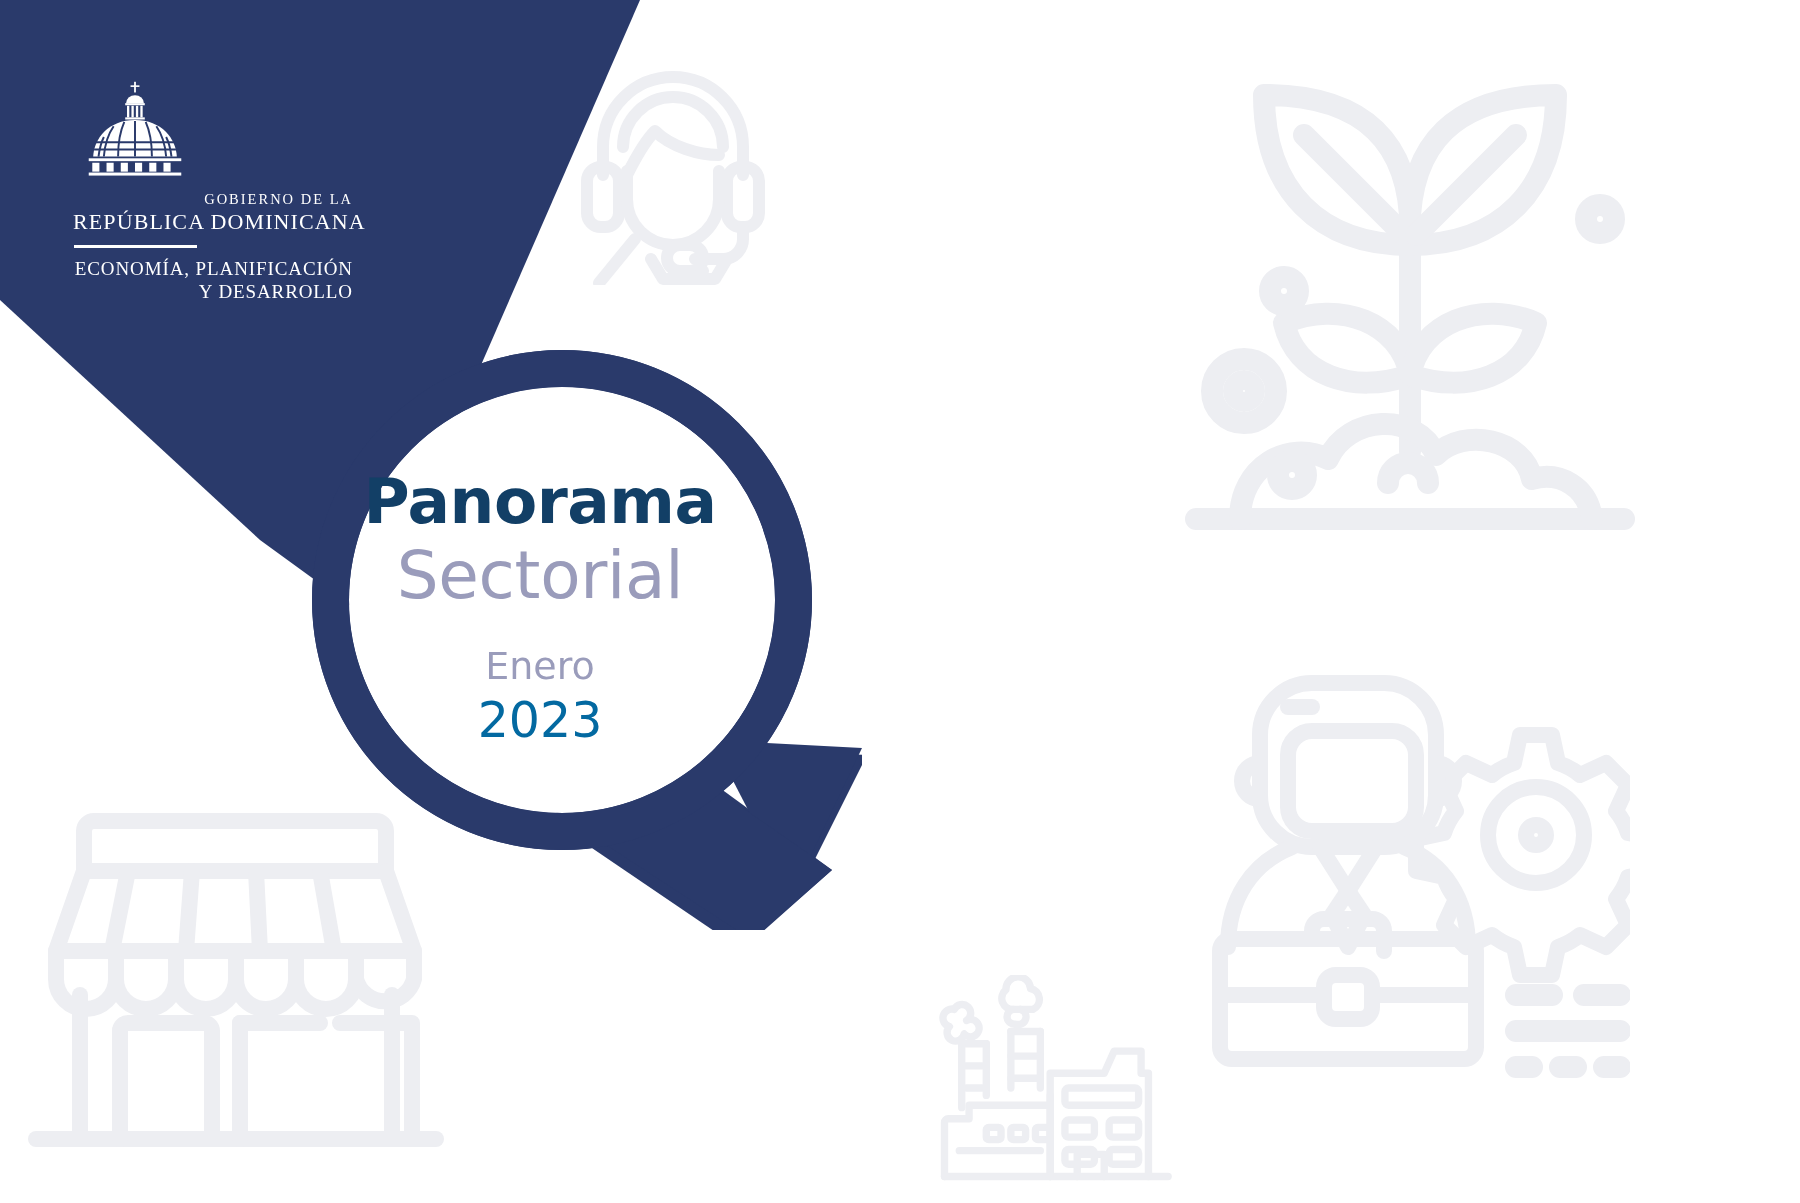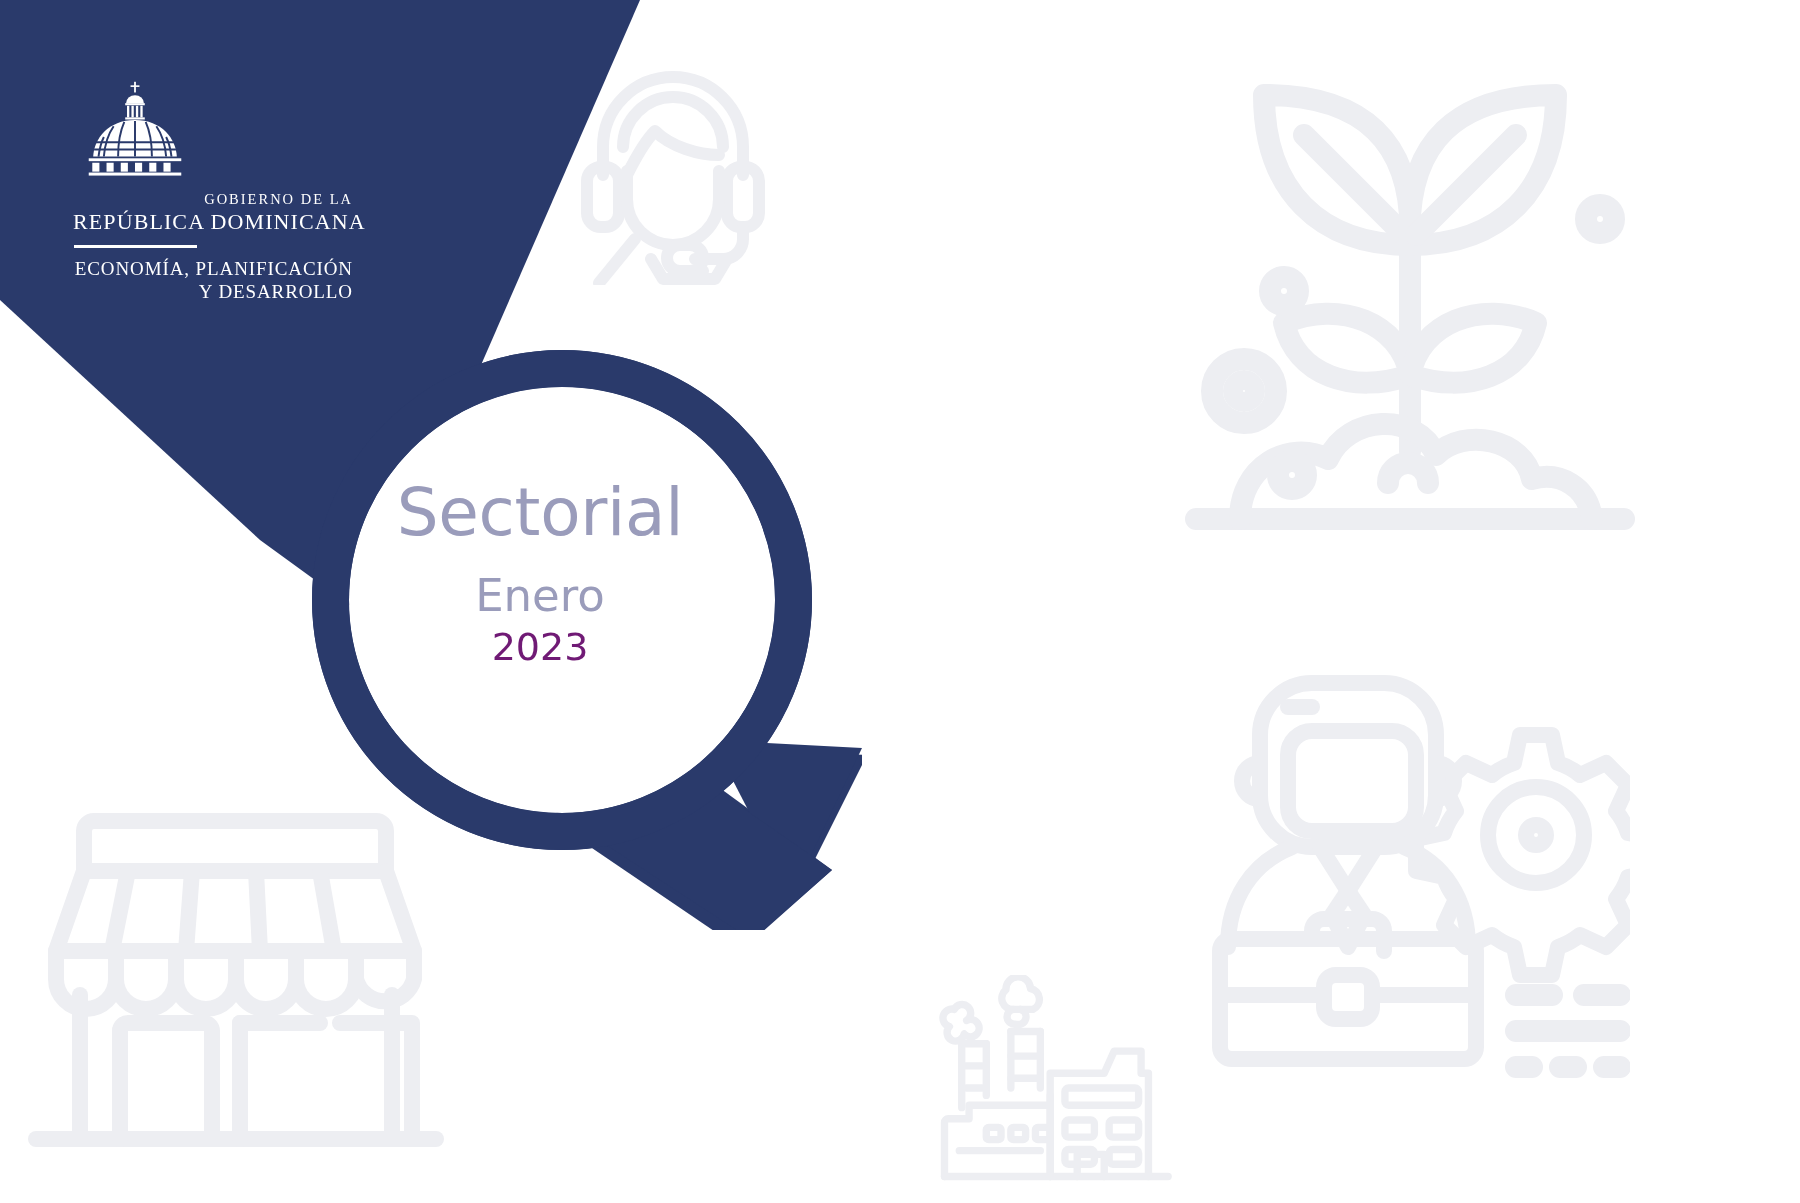--- a/index.html
+++ b/index.html
@@ -127,30 +127,30 @@
     font-family: "DejaVu Sans", sans-serif;
     font-weight: normal;
     font-size: 66px;
     line-height: 1.18;
     color: #9a9cbb;
     letter-spacing: -0.3px;
     margin-top: 4px;
   }
   #title-month {
     font-family: "DejaVu Sans", sans-serif;
-    font-size: 45px;
+    font-size: 38px;
     line-height: 1.25;
     color: #9a9cbb;
-    margin-top: 16px;
+    margin-top: 28px;
   }
   #title-year {
     font-family: "DejaVu Sans", sans-serif;
-    font-size: 38px;
+    font-size: 49px;
     line-height: 1.25;
-    color: #701a75;
+    color: #0369a1;
   }
 </style>
 </head>
 <body>
 
 <div id="page">
 
   <div class="bg-layer">
 
     <div class="bg-icon" id="icon-headset">
@@ -333,20 +333,21 @@
       <path d="M330 360 L560 520 L480 590 L250 440 Z" fill="#2a3a6b"></path>
 
       <circle cx="290" cy="250" r="213" fill="#ffffff"></circle>
 
       <circle cx="290" cy="250" r="231.5" fill="none" stroke="#2a3a6b" stroke-width="37"></circle>
 
     </svg>
   </div>
 
   <div id="lens-text">
+    <div id="title-main">Panorama</div>
     <div id="title-sub">Sectorial</div>
     <div id="title-month">Enero</div>
     <div id="title-year">2023</div>
   </div>
 
   <div id="logo">
     <div id="logo-crest">
       <svg viewBox="0 0 120 118">
         <g fill="#ffffff">
 

